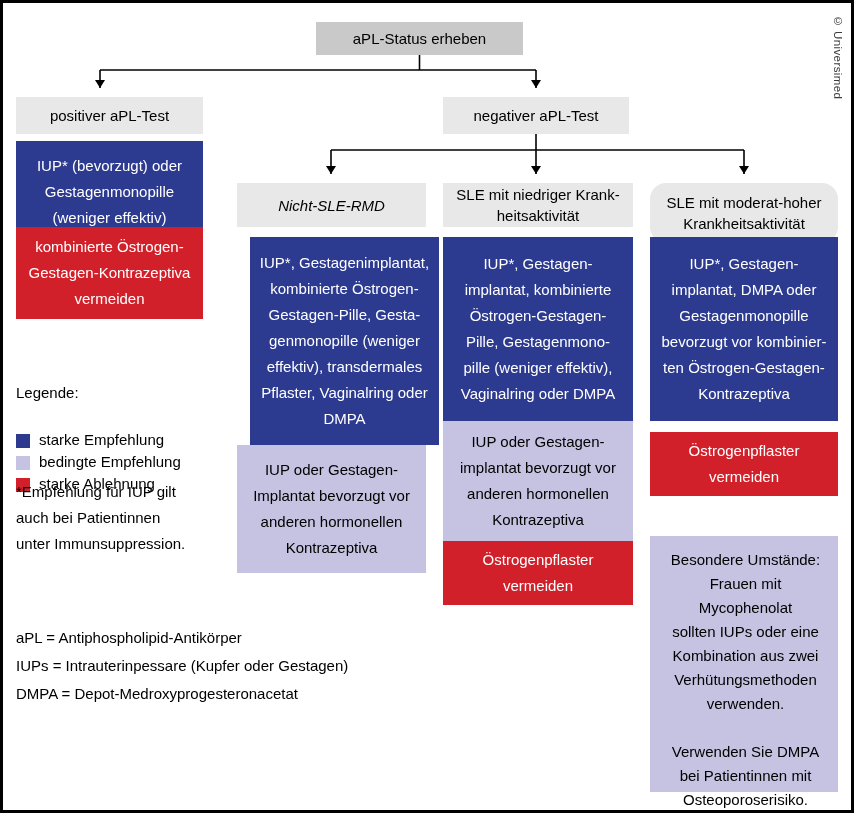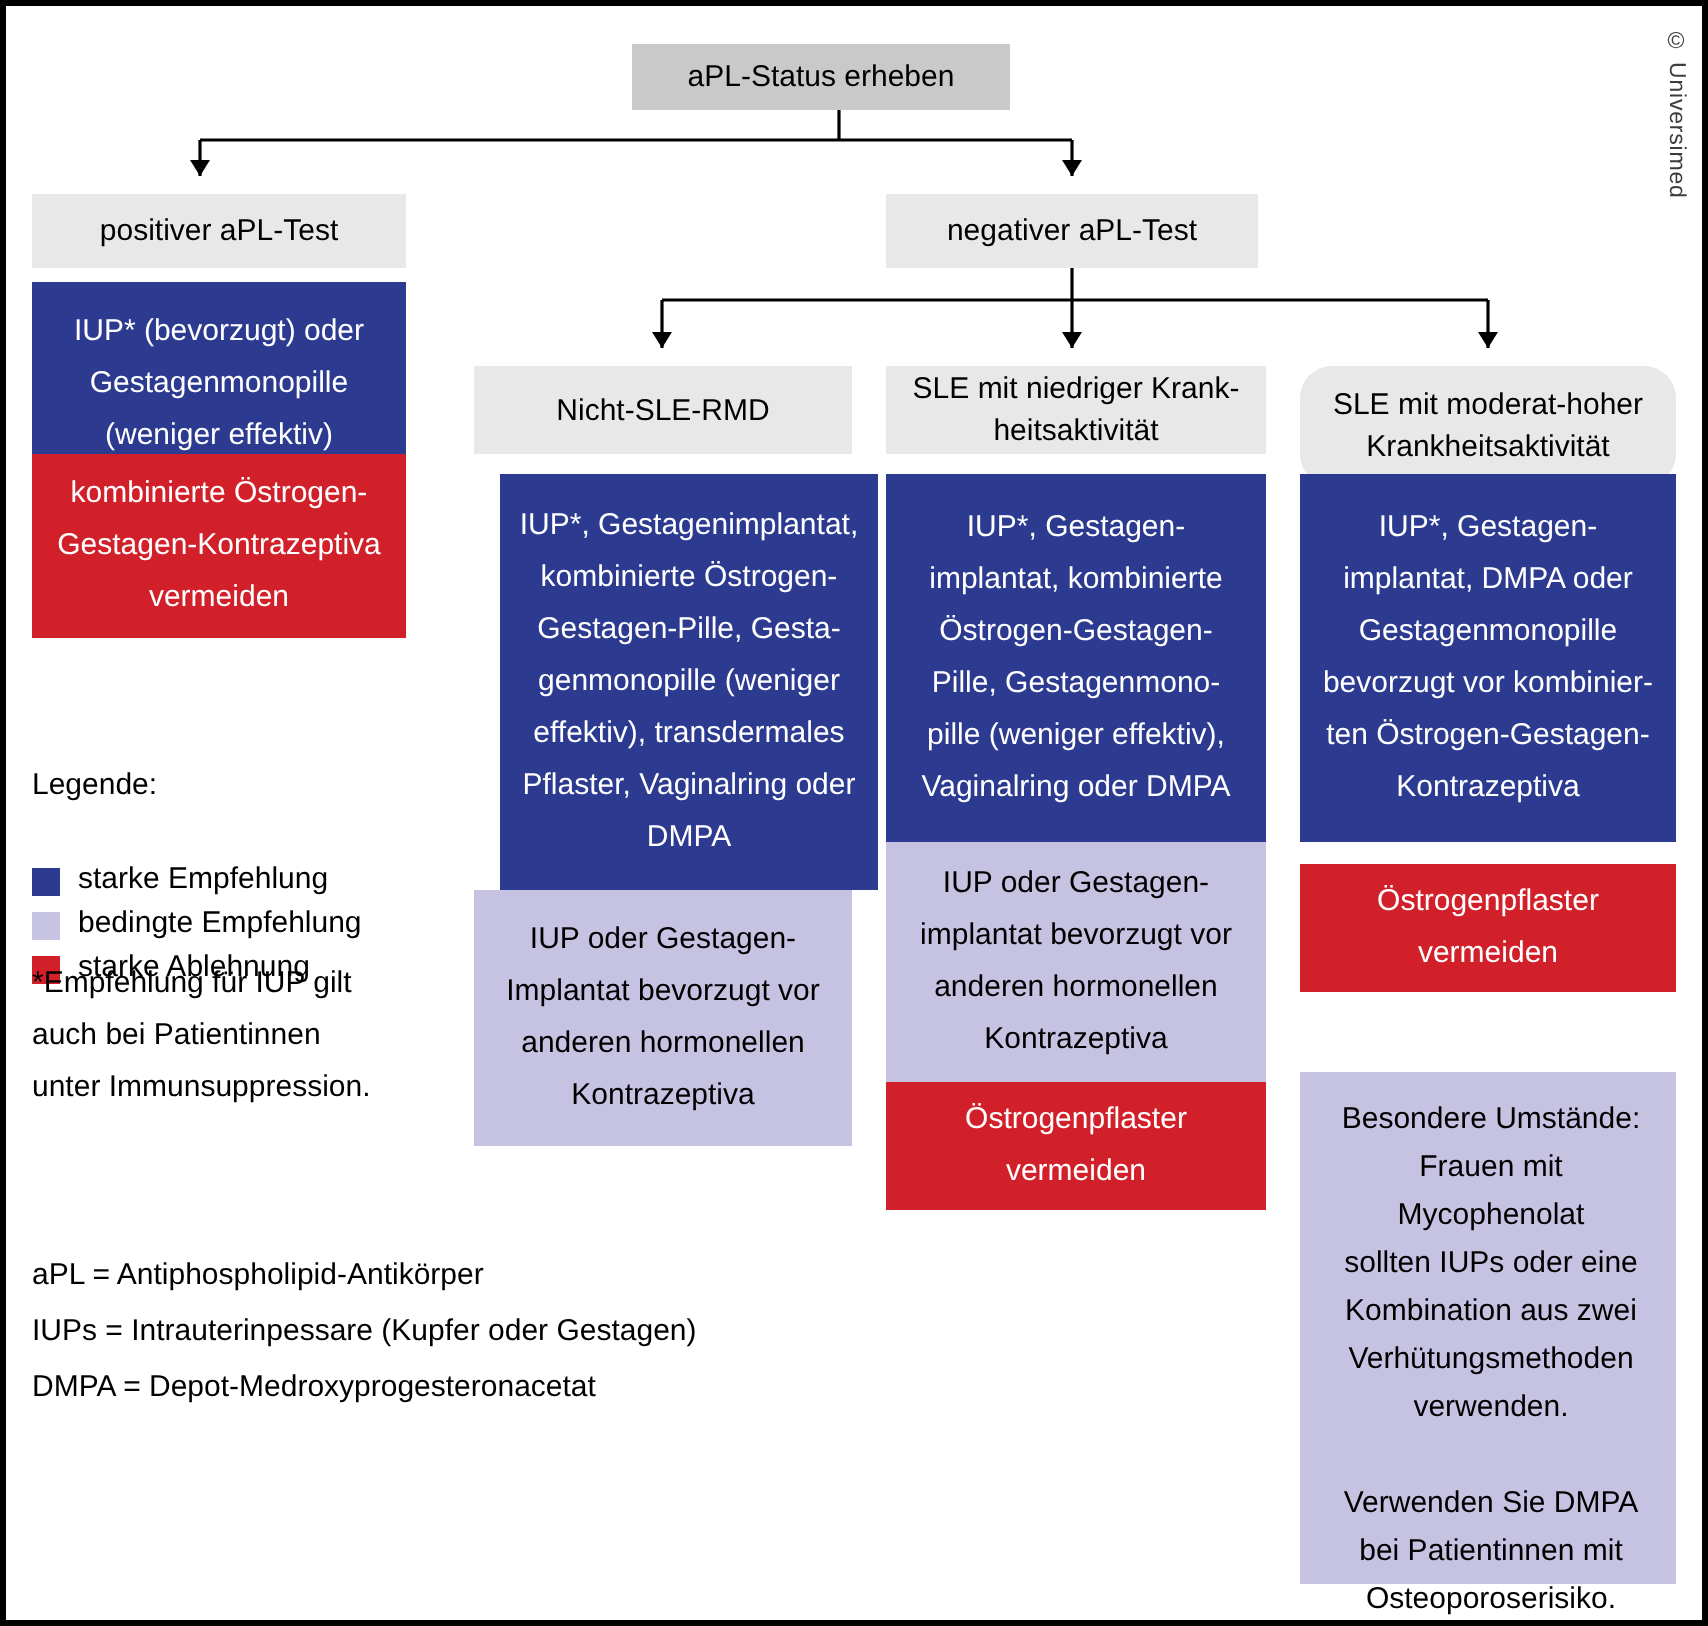--- a/index.html
+++ b/index.html
@@ -39,33 +39,33 @@
       <line x1="97" y1="67" x2="97" y2="85" marker-end="url(#ah)"></line>
       <line x1="533" y1="67" x2="533" y2="85" marker-end="url(#ah)"></line>
       <path d="M533 131 V147"></path>
       <path d="M328 147 H741"></path>
       <line x1="328" y1="147" x2="328" y2="171" marker-end="url(#ah)"></line>
       <line x1="533" y1="147" x2="533" y2="171" marker-end="url(#ah)"></line>
       <line x1="741" y1="147" x2="741" y2="171" marker-end="url(#ah)"></line>
     </g>
   </svg>
 
-  <div class="node" style="left: 313px; top: 19px; width: 189px; height: 33px; background-color: rgb(201, 201, 201);">aPL-Status erheben</div>
+  <div class="node" style="left: 313px; top: 19px; width: 207px; height: 33px; background-color: rgb(201, 201, 201);">aPL-Status erheben</div>
 
   <div class="node hdr" style="left: 13px; top: 94px; width: 187px; height: 37px; background-color: rgb(233, 232, 232);">positiver aPL-Test</div>
   <div class="node white" style="left: 13px; top: 138px; width: 187px; height: 101px; background-color: rgb(44, 58, 144);">IUP* (bevorzugt) oder
 Gestagenmonopille
 (weniger effektiv)</div>
   <div class="node white" style="left: 13px; top: 224px; width: 187px; height: 92px; background-color: rgb(210, 32, 42);">kombinierte Östrogen-
 Gestagen-Kontrazeptiva
 vermeiden</div>
 
   <div class="node hdr" style="left: 440px; top: 94px; width: 186px; height: 37px; background-color: rgb(233, 232, 232);">negativer aPL-Test</div>
 
-  <div class="node hdr" style="left: 234px; top: 180px; width: 189px; height: 44px; background-color: rgb(233, 232, 232);">Nicht-SLE-RMD</div>
+  <div class="node hdr" style="left: 234px; top: 180px; width: 189px; height: 44px; background-color: rgb(233, 232, 232); font-style: italic;">Nicht-SLE-RMD</div>
   <div class="node white" style="left: 234px; top: 234px; width: 189px; height: 208px; background-color: rgb(44, 58, 144); margin-left: 13px;">IUP*, Gestagenimplantat,
 kombinierte Östrogen-
 Gestagen-Pille, Gesta-
 genmonopille (weniger
 effektiv), transdermales
 Pflaster, Vaginalring oder
 DMPA</div>
   <div class="node" style="left: 234px; top: 442px; width: 189px; height: 128px; background-color: rgb(198, 194, 225);">IUP oder Gestagen-
 Implantat bevorzugt vor
 anderen hormonellen

